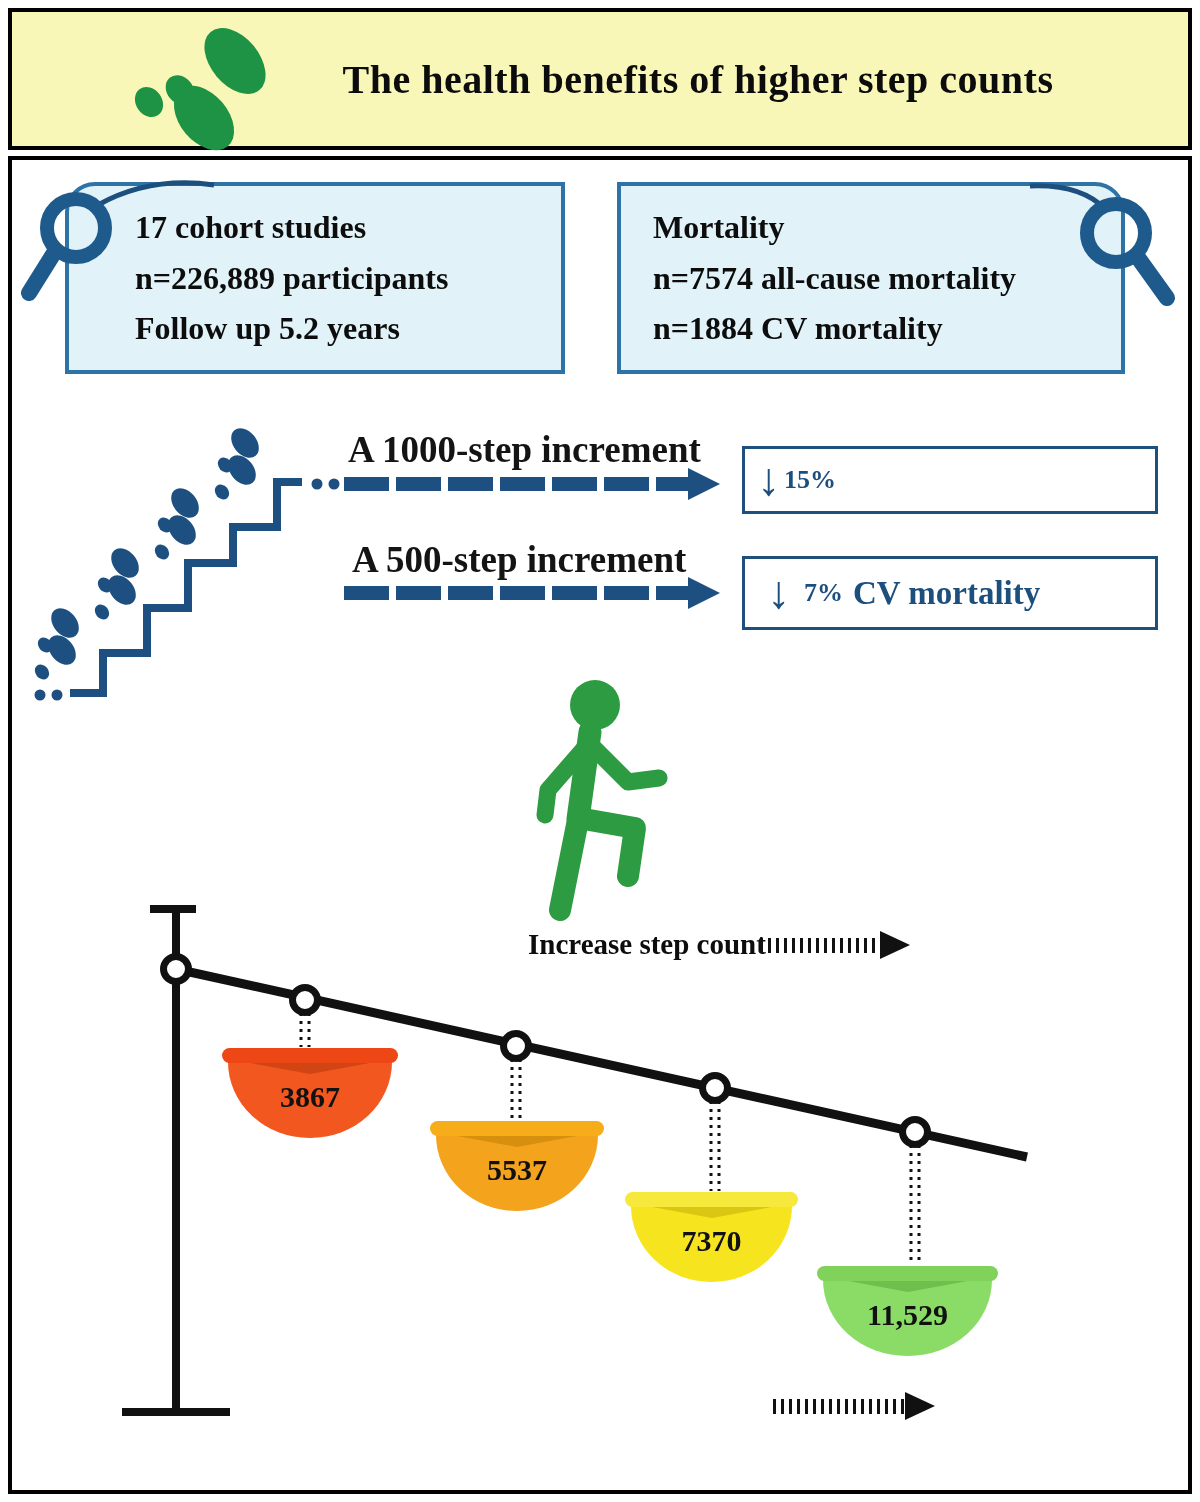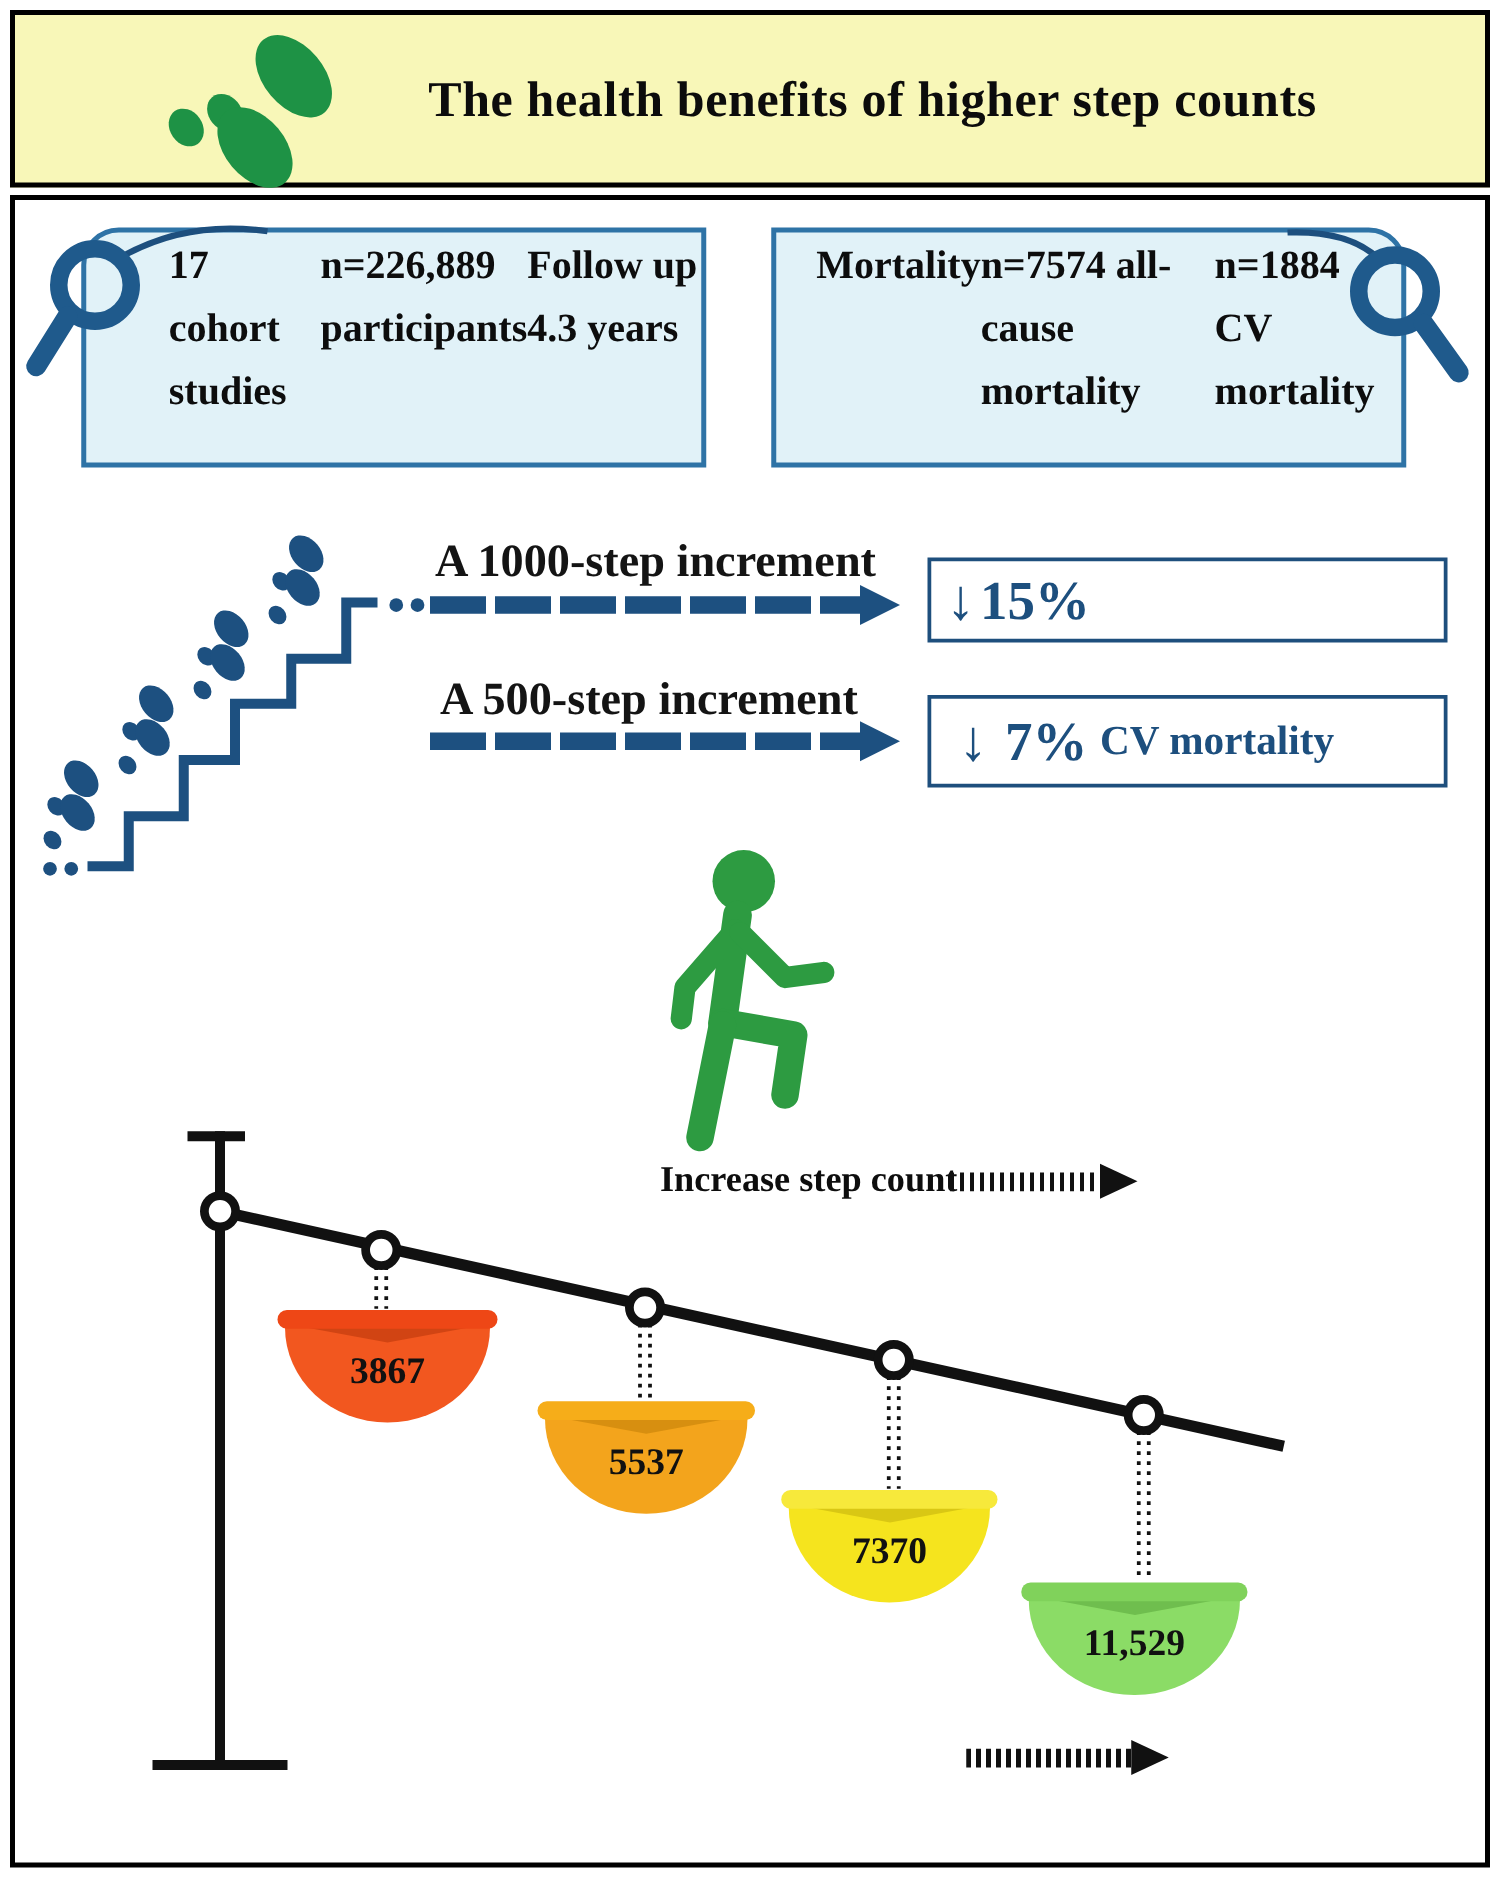--- a/index.html
+++ b/index.html
@@ -20,42 +20,42 @@
   }
   .banner-feet { position:absolute; left:110px; top:16px; }
   
   .panel {
     position:absolute; left:8px; top:156px; width:1184px; height:1338px;
     background:#ffffff; border:4px solid #000;
   }
   
   .info-box {
     position:absolute; width:500px; height:192px; background:#e1f2f8;
-    border:4px solid #2e73a6; display:flex; flex-direction:row; justify-content:center;
+    border:4px solid #2e73a6; display:flex; flex-direction:column; justify-content:center;
     font-size:32px; font-weight:700; color:#0d0d0d; line-height:1.58;
   }
   #study-box { left:65px; top:182px; padding-left:66px; border-top-left-radius:30px; }
   #mortality-box { left:617px; top:182px; width:508px; padding-left:32px; border-top-right-radius:30px; }
   .mag { position:absolute; }
   
   .inc-label { position:absolute; font-size:37px; font-weight:700; color:#141414; }
   .dash-bar {
     position:absolute; width:346px; height:14px;
     background:repeating-linear-gradient(90deg,#1d5080 0 45px,rgba(0,0,0,0) 45px 52px);
   }
   .dash-head {
     position:absolute; width:0; height:0;
     border-left:32px solid #1d5080; border-top:16px solid transparent; border-bottom:16px solid transparent;
   }
   .result-box {
     position:absolute; left:742px; width:416px; border:3px solid #1e4f7d; background:#fff;
     display:flex; align-items:center; color:#1d4f7e; font-weight:700;
   }
   .result-box .dn { font-size:46px; line-height:1; font-weight:700; margin-right:4px; }
-  .result-box .pct { font-size:44px; }
+  .result-box .pct { font-size:26px; }
   .result-box .out { font-size:33px; }
   
   .axis-label { position:absolute; font-size:29px; font-weight:700; color:#0d0d0d; }
   .stripe-bar {
     position:absolute; height:15px;
     background:repeating-linear-gradient(90deg,#111 0 3.5px,rgba(0,0,0,0) 3.5px 8px);
   }
   .stripe-head {
     position:absolute; width:0; height:0;
     border-left:30px solid #111; border-top:14px solid transparent; border-bottom:14px solid transparent;
@@ -91,21 +91,21 @@
       </g>
     </svg>
     <div class="banner-title">The health benefits of higher step counts</div>
   </div>
 
   <div class="panel"></div>
 
   <div class="info-box" id="study-box">
     <div>17 cohort studies</div>
     <div>n=226,889 participants</div>
-    <div>Follow up 4.3 years</div>
+    <div>Follow up 5.2 years</div>
   </div>
 
   <div class="info-box" id="mortality-box">
     <div>Mortality</div>
     <div>n=7574 all-cause mortality</div>
     <div>n=1884 CV mortality</div>
   </div>
 
   <svg class="mag" style="left:14px;top:172px;" width="230" height="150" viewBox="0 0 230 150">
     <path d="M84,33 Q136,4 200,13" fill="none" stroke="#1d4f7e" stroke-width="5"></path>

